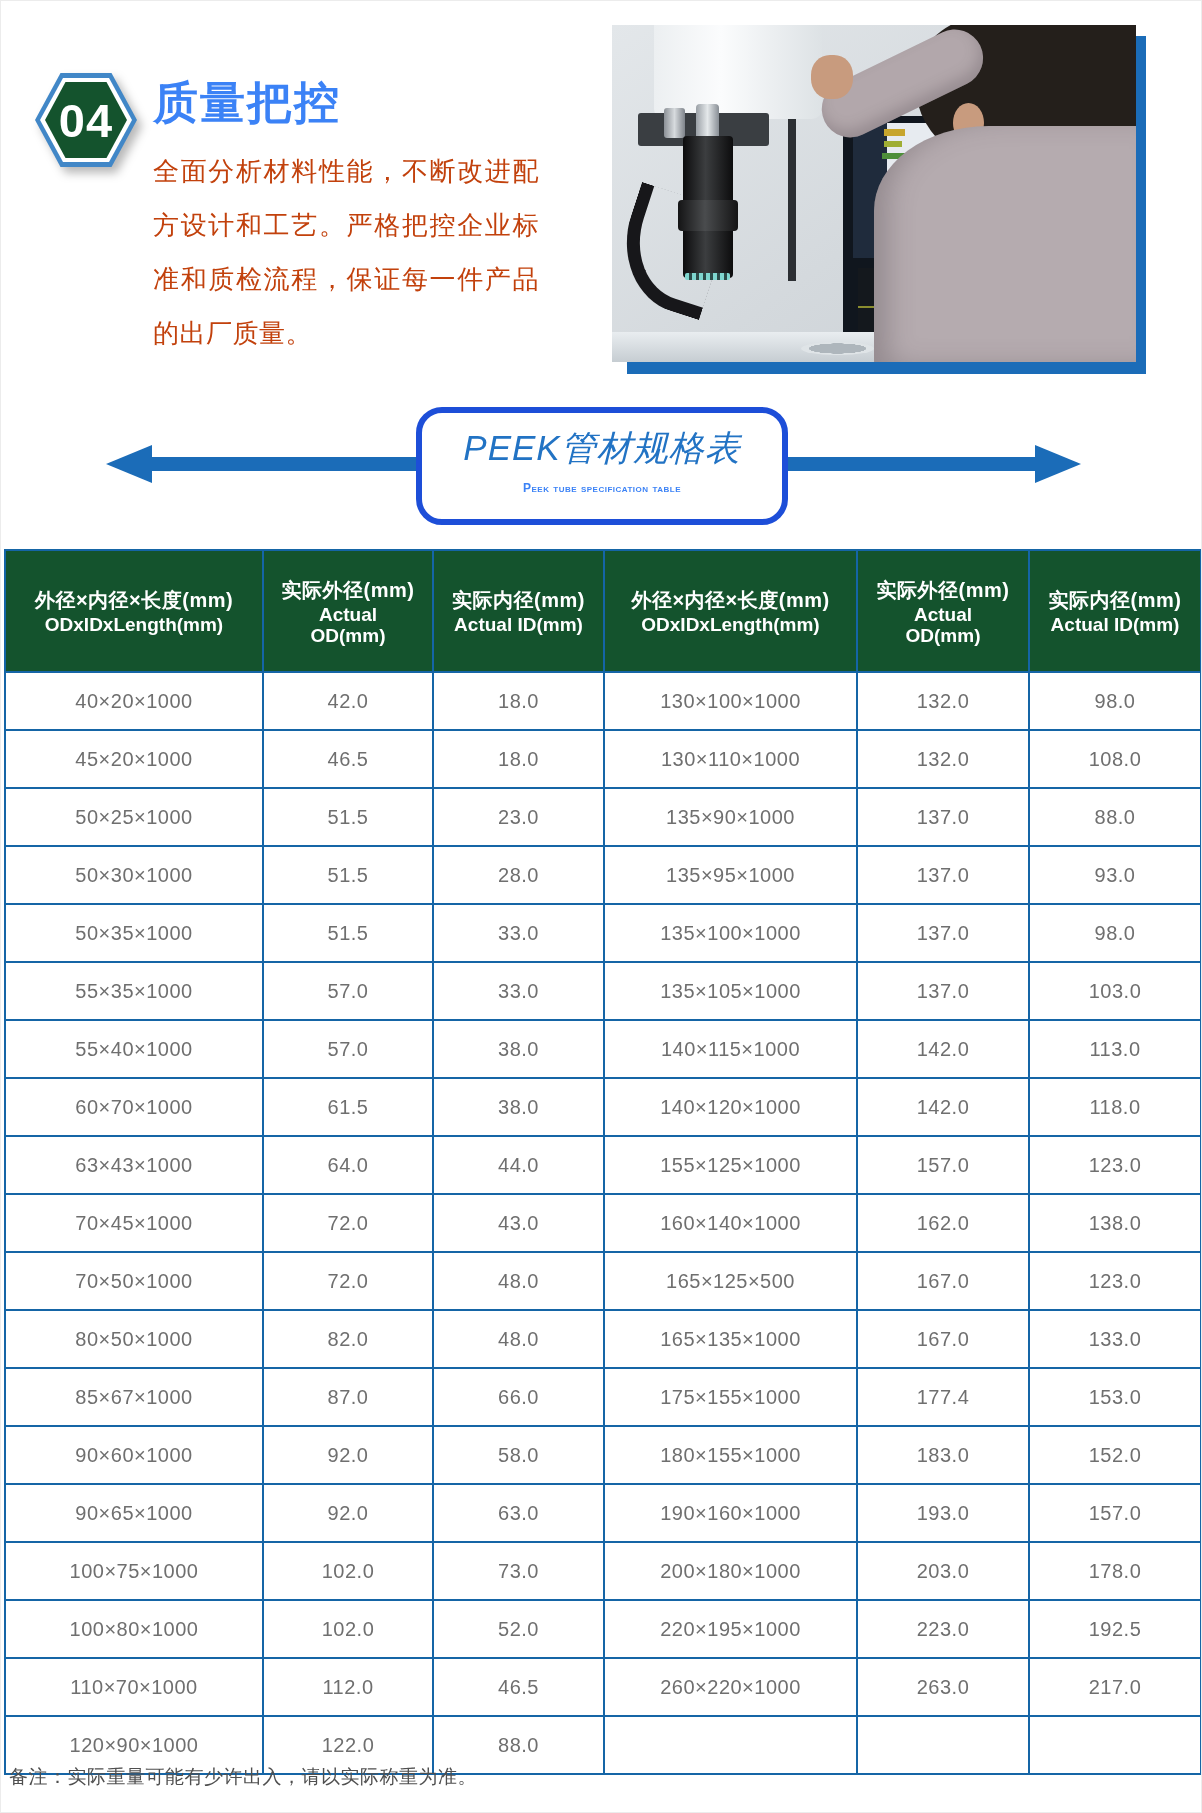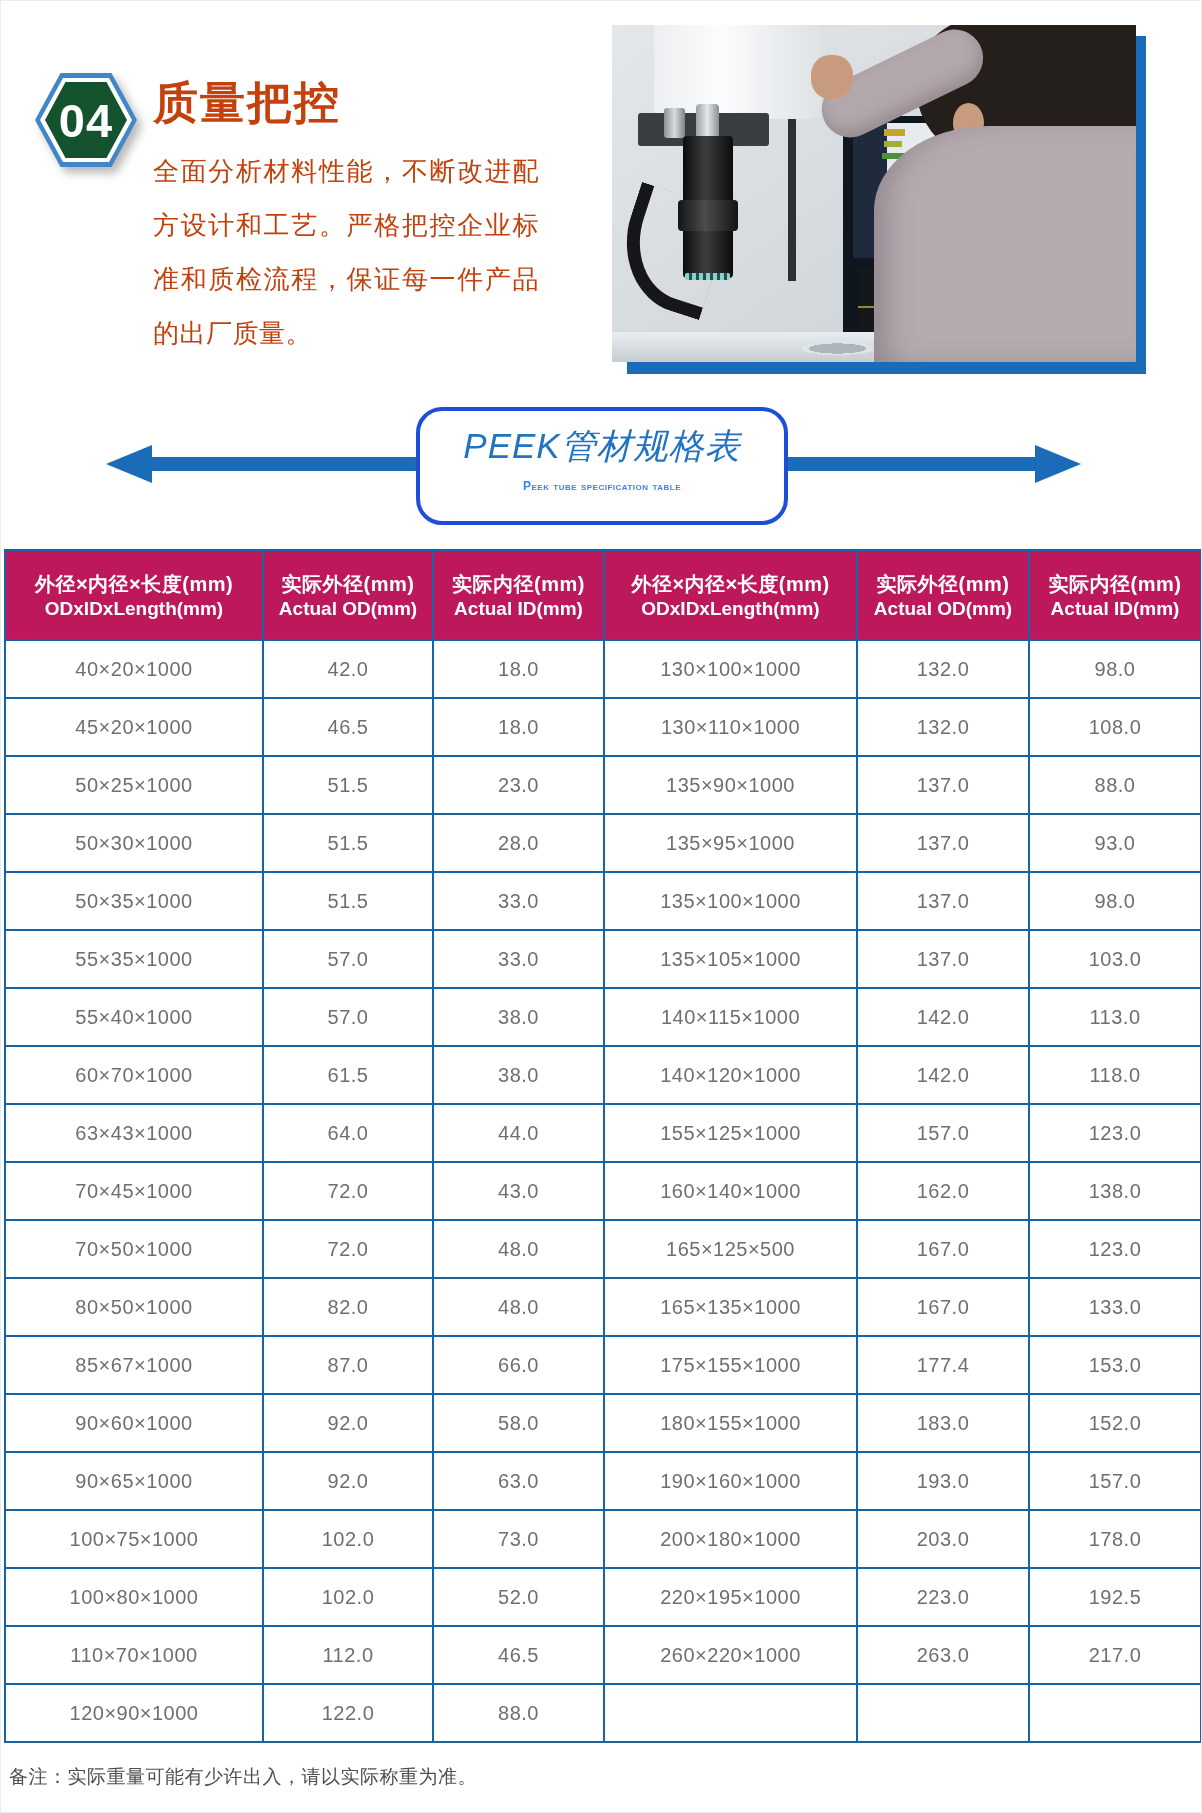--- a/index.html
+++ b/index.html
@@ -12,21 +12,21 @@
   
   .hex-badge{position:absolute;left:34px;top:72px;width:102px;height:94px;
     filter:drop-shadow(5px 6px 5px rgba(0,0,0,0.28));}
   .hex{position:absolute;inset:0;
     clip-path:polygon(25% 0,75% 0,100% 50%,75% 100%,25% 100%,0 50%);
     background:#4187c7;}
   .hex.ring{inset:5px 5px;background:#ffffff;}
   .hex.core{inset:9px 10px;background:#14532d;display:flex;align-items:center;justify-content:center;}
   .hex-num{color:#fff;font-size:47px;font-weight:bold;letter-spacing:1px;}
   .sec-title{position:absolute;left:152px;top:72px;font-size:45px;font-weight:bold;
-    color:#c2410c;letter-spacing:2px;}
+    color:#3b82f6;letter-spacing:2px;}
   .sec-para{position:absolute;left:152px;top:143px;width:386px;
     font-size:26px;line-height:54px;color:#c2410c;letter-spacing:0.5px;text-align:justify;}
   
   .photo-accent{position:absolute;left:626px;top:35px;width:519px;height:338px;background:#1b6cb8;}
   .photo{position:absolute;left:611px;top:24px;width:524px;height:337px;overflow:hidden;
     background:linear-gradient(145deg,#e3e7ea 0%,#d4d9dd 55%,#c9cfd4 100%);}
   .ph-head{position:absolute;left:8%;top:-10%;width:32%;height:38%;
     background:linear-gradient(90deg,#eceff1,#fbfcfd 40%,#dde2e5);border-radius:0 0 10px 10px;}
   .ph-mount{position:absolute;left:5%;top:26%;width:25%;height:10%;background:#3a3e42;border-radius:3px;}
   .ph-knob1{position:absolute;left:10%;top:24.5%;width:4%;height:9%;
@@ -68,31 +68,31 @@
     border-radius:40px;transform:rotate(-26deg);box-shadow:inset 0 -8px 14px rgba(90,80,86,0.3);}
   .ph-hand{position:absolute;left:38%;top:9%;width:8%;height:13%;background:#c89b7e;border-radius:45%;}
   
   .arrow{position:absolute;left:105px;top:444px;width:975px;height:38px;}
   .arrow .bar{position:absolute;left:30px;right:30px;top:12px;height:14px;background:#1b6cb8;}
   .arrow .head-l{position:absolute;left:0;top:0;width:0;height:0;
     border-top:19px solid transparent;border-bottom:19px solid transparent;border-right:46px solid #1b6cb8;}
   .arrow .head-r{position:absolute;right:0;top:0;width:0;height:0;
     border-top:19px solid transparent;border-bottom:19px solid transparent;border-left:46px solid #1b6cb8;}
   .banner-box{position:absolute;left:415px;top:406px;width:372px;height:118px;
-    background:#fff;border:4px solid #1d4ed8;border-radius:26px;box-sizing:border-box;
+    background:#fff;border:6px solid #1d4ed8;border-radius:26px;box-sizing:border-box;
     display:flex;flex-direction:column;align-items:center;justify-content:flex-start;}
   .banner-title{margin-top:12px;font-size:35px;font-style:italic;font-weight:500;
     color:#2273c4;letter-spacing:1px;white-space:nowrap;}
   .banner-sub{margin-top:9px;font-size:12px;font-weight:bold;
     font-variant:small-caps;color:#3b82f6;letter-spacing:0.5px;white-space:nowrap;}
   
   .spec-table{position:absolute;left:3px;top:548px;width:1196px;
     border-collapse:collapse;table-layout:fixed;}
   .spec-table th,.spec-table td{border:2px solid #1565a6;text-align:center;vertical-align:middle;}
-  .spec-table th{background:#be185d;color:#fff;height:88px;padding:0;}
+  .spec-table th{background:#14532d;color:#fff;height:88px;padding:16px;}
   .spec-table th .zh{font-size:20px;font-weight:bold;letter-spacing:0.5px;line-height:27px;}
   .spec-table th .en{font-size:19px;font-weight:bold;line-height:21px;}
   .spec-table td{height:54px;font-size:20px;color:#6f6f6f;letter-spacing:0.5px;background:#fff;}
   
   .note{position:absolute;left:8px;top:1763px;font-size:19px;color:#4f4f4f;letter-spacing:0.5px;}
 </style>
 </head>
 <body>
 
 <div id="page">

